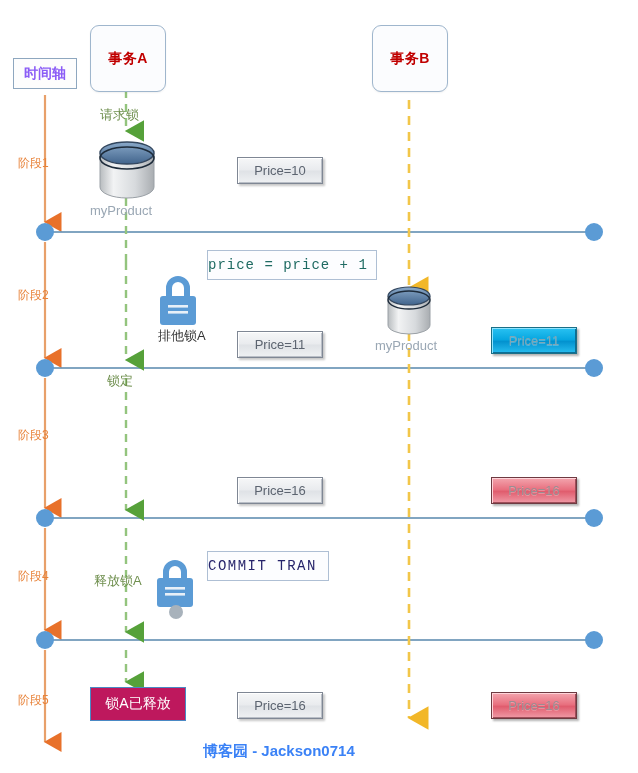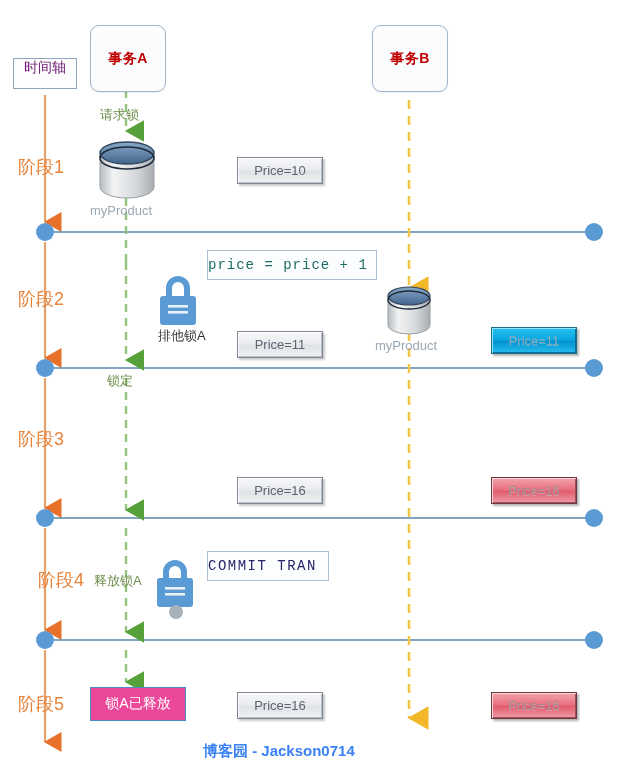--- a/index.html
+++ b/index.html
@@ -13,25 +13,25 @@
   
   .txbox{
     border:1px solid #9fb6cd;border-radius:9px;background:#fbfcfe;
     display:flex;align-items:center;justify-content:center;
     color:#c00000;font-weight:bold;font-size:14px;letter-spacing:.5px;
     box-shadow:0 1px 2px rgba(0,0,0,.06);
   }
   
   .timelabel{
     border:1px solid #8ea7bf;background:#fdfdfd;
-    display:flex;justify-content:center;
-    color:#701a75;font-size:14px;
-  }
-  
-  .stagelabel{color:#e8833a;font-size:18px;white-space:nowrap;}
+    display:flex;align-items:center;justify-content:center;
+    color:#8b5cf6;font-size:14px;font-weight:bold;
+  }
+  
+  .stagelabel{color:#e8833a;font-size:12px;white-space:nowrap;}
   
   .greenlabel{color:#6f8f4e;font-size:13px;white-space:nowrap;}
   
   .dbcap{color:#9aa7b4;font-size:13px;white-space:nowrap;}
   
   .lockcap{color:#333;font-size:13px;white-space:nowrap;margin-left:12px;}
 
   
   .codebox{
     border:1px solid #aebfd4;background:#fcfdff;
@@ -63,21 +63,21 @@
   .pricebox.red{
     color:#9a8d92;border:1px solid #6e3a41;
     background:linear-gradient(180deg,#f3a5ae 0%,#e8707f 46%,#e05d6e 54%,#f09aa6 100%);
     box-shadow:inset 1px 1px 0 #ffd4da, inset -1px -1px 0 #9e4d58,
                2px 2px 2px rgba(0,0,0,.3);
     text-shadow:0 1px 0 rgba(255,255,255,.25);
   }
   
   .releasebox{
     display:flex;align-items:center;justify-content:center;
-    background:#ec4899;color:#ffffff;font-size:14px;
+    background:#be185d;color:#ffffff;font-size:14px;
     border:1px solid #4a89c4;
   }
   
   .watermark{color:#3b82f6;font-weight:bold;font-size:15px;white-space:nowrap;}
 </style>
 </head>
 <body>
 
 <div class="stage">
 
@@ -184,21 +184,21 @@
 
   <div class="abs stagelabel" style="left:18px;top:155px;">
     <span>阶段1</span>
   </div>
   <div class="abs stagelabel" style="left:18px;top:287px;">
     <span>阶段2</span>
   </div>
   <div class="abs stagelabel" style="left:18px;top:427px;">
     <span>阶段3</span>
   </div>
-  <div class="abs stagelabel" style="left:18px;top:568px;margin-left:20px;">
+  <div class="abs stagelabel" style="left:18px;top:568px;">
     <span>阶段4</span>
   </div>
   <div class="abs stagelabel" style="left:18px;top:692px;">
     <span>阶段5</span>
   </div>
 
   <div class="abs greenlabel" style="left:100px;top:106px;">
     <span>请求锁</span>
   </div>
   <div class="abs greenlabel" style="left:107px;top:372px;">

